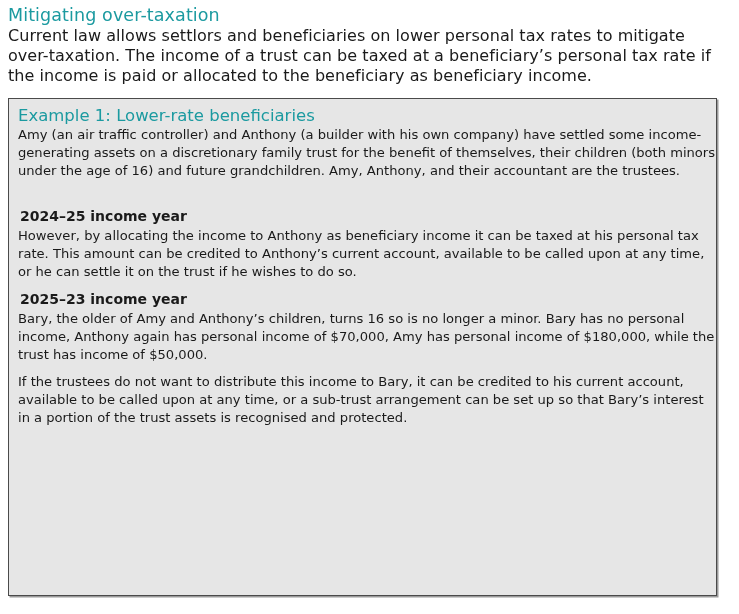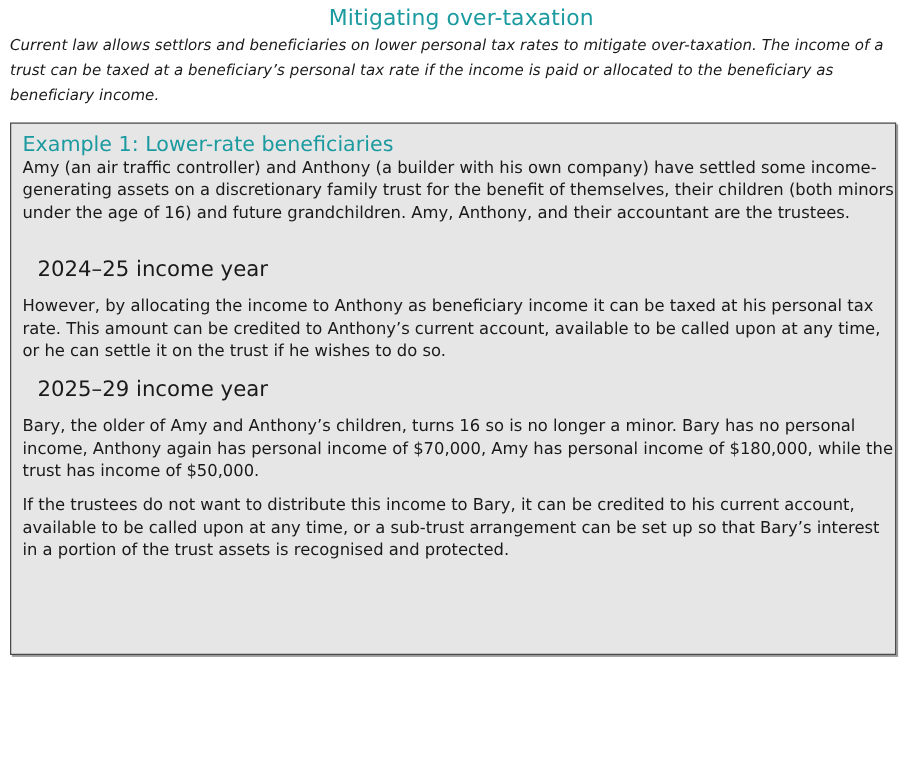--- a/index.html
+++ b/index.html
@@ -21,35 +21,33 @@
       top: 4px;
       width: 722px;
     }
     .section-title {
       font-size: 17.5px;
       color: #1b9aa0;
       line-height: 22px;
       margin: 0;
       font-weight: normal;
       letter-spacing: 0.1px;
-      text-align: center;
     }
     .intro {
-      font-size: 12px;
+      font-size: 16px;
       line-height: 20px;
       margin: 0;
       letter-spacing: 0.05px;
-      font-style: italic;
     }
     .example-box {
       position: absolute;
       left: 0px;
       top: 94px;
       width: 709px;
-      height: 426px;
+      height: 498px;
       background: #e6e6e6;
       border: 1.5px solid #4a4a4a;
       box-shadow: 1.5px 1.5px 0 #9a9a9a;
       padding: 6px 0 0 9px;
       box-sizing: border-box;
     }
     .example-title {
       font-size: 16.5px;
       color: #1b9aa0;
       line-height: 21px;
@@ -57,42 +55,42 @@
       font-weight: normal;
     }
     .box-para {
       font-size: 13.1px;
       line-height: 18px;
       margin: 0 0 9px 0;
       width: 700px;
     }
     .box-para.first { margin-bottom: 27px; }
     .year-heading {
-      font-size: 17px;
-      font-weight: normal;
+      font-size: 14px;
+      font-weight: bold;
       line-height: 18px;
-      margin: 12px;
+      margin: 2px;
     }
     .year-heading + .box-para { margin-top: 0; }
   </style>
 </head>
 <body>
 
 <div class="page">
   <h2 class="section-title">Mitigating over-taxation</h2>
   <p class="intro">Current law allows settlors and beneficiaries on lower personal tax rates to mitigate over-taxation. The income of a trust can be taxed at a beneficiary’s personal tax rate if the income is paid or allocated to the beneficiary as beneficiary income.</p>
 
   <div class="example-box">
     <h3 class="example-title">Example 1: Lower-rate beneficiaries</h3>
     <p class="box-para first">Amy (an air traffic controller) and Anthony (a builder with his own company) have settled some income-generating assets on a discretionary family trust for the benefit of themselves, their children (both minors under the age of 16) and future grandchildren. Amy, Anthony, and their accountant are the trustees.</p>
 
     <div>
       <h4 class="year-heading">2024–25 income year</h4>
       <p class="box-para">However, by allocating the income to Anthony as beneficiary income it can be taxed at his personal tax rate. This amount can be credited to Anthony’s current account, available to be called upon at any time, or he can settle it on the trust if he wishes to do so.</p>
     </div>
 
     <div>
-      <h4 class="year-heading">2025–29 income year</h4>
+      <h4 class="year-heading">2025–23 income year</h4>
       <p class="box-para">Bary, the older of Amy and Anthony’s children, turns 16 so is no longer a minor. Bary has no personal income, Anthony again has personal income of $70,000, Amy has personal income of $180,000, while the trust has income of $50,000.</p>
       <p class="box-para">If the trustees do not want to distribute this income to Bary, it can be credited to his current account, available to be called upon at any time, or a sub-trust arrangement can be set up so that Bary’s interest in a portion of the trust assets is recognised and protected.</p>
     </div>
   </div>
 </div>
 
 </body></html>

